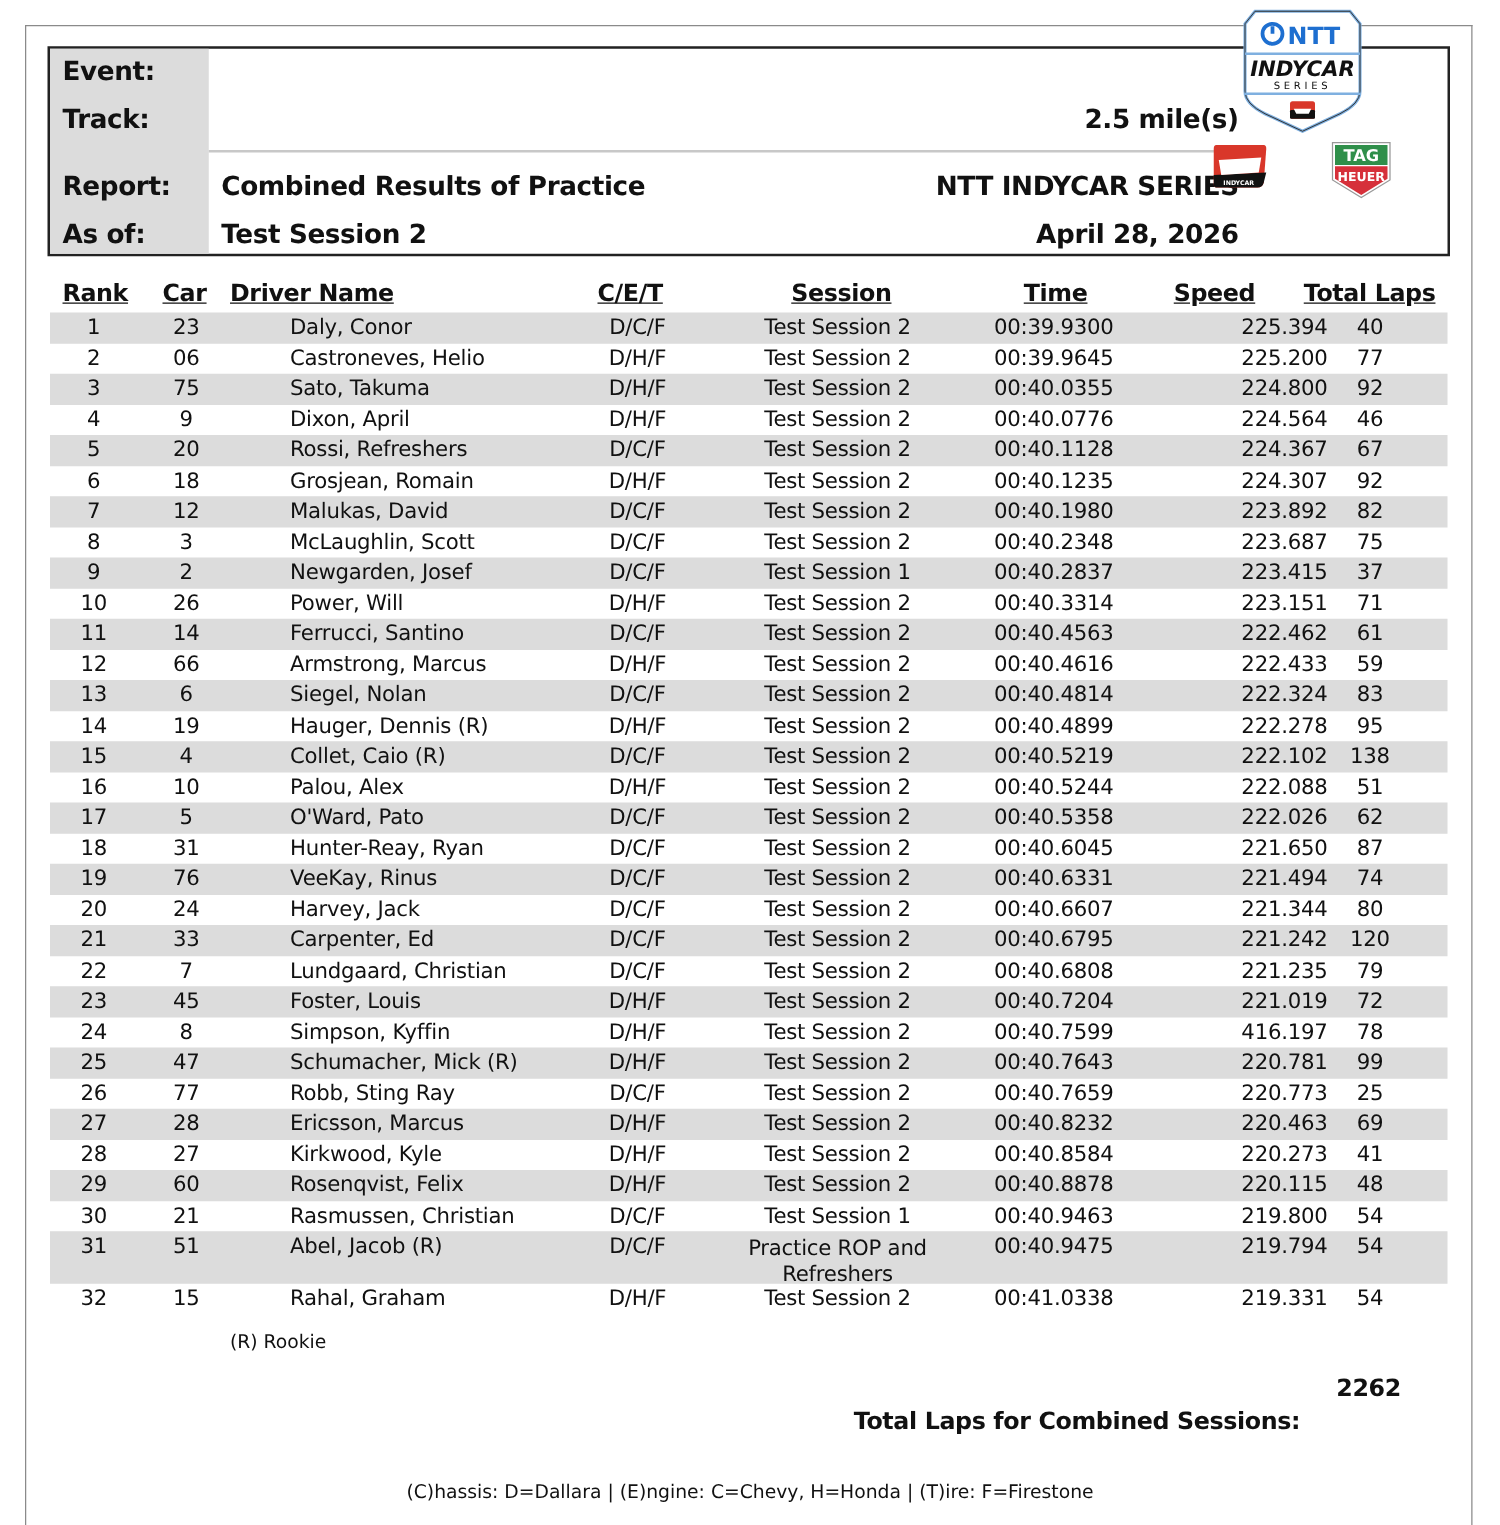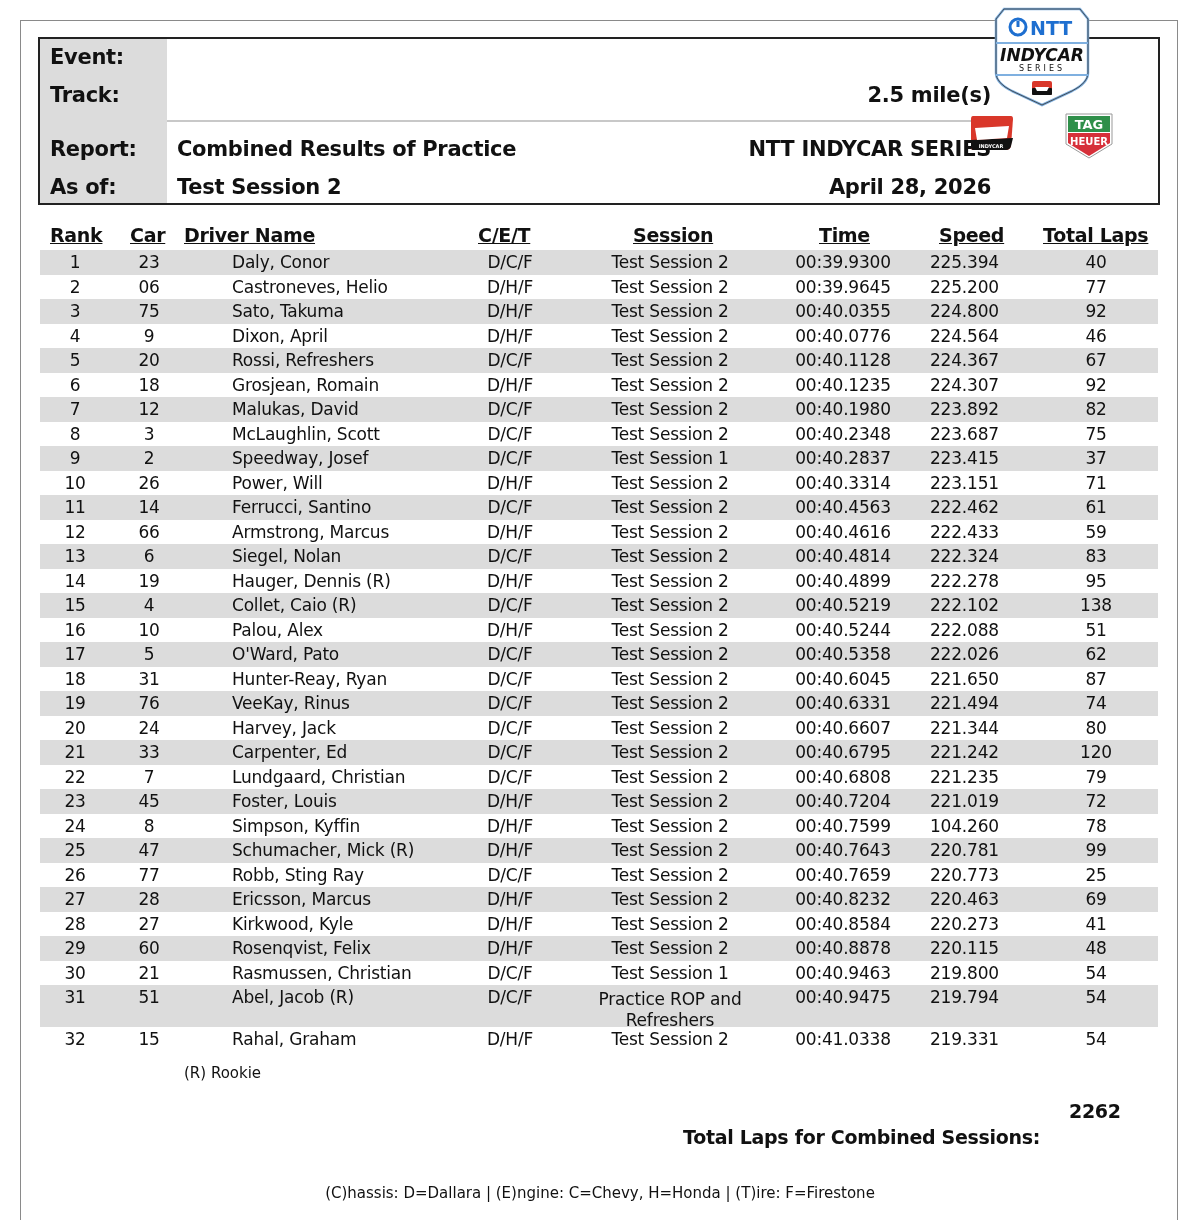--- a/index.html
+++ b/index.html
@@ -49,21 +49,21 @@
     .row { position: relative; height: 24.5px; font-size: 17px; line-height: 24.5px; }
     .row.shade { background: #dcdcdc; }
     .row.tall { height: 42px; }
     .cell { position: absolute; top: 0; white-space: nowrap; letter-spacing: -0.2px; }
     .c-rank { left: 0; width: 70px; text-align: center; }
     .c-car  { left: 87px; width: 44px; text-align: center; }
     .c-name { left: 144px; margin-left: 48px; }
     .c-cet  { left: 430px; width: 80px; text-align: center; }
     .c-sess { left: 540px; width: 180px; text-align: center; line-height: 21px; padding-top: 4px; }
     .c-time { left: 748px; width: 110px; text-align: center; }
-    .c-speed{ left: 890px; width: 90px; text-align: left; }
+    .c-speed{ left: 932px; width: 90px; text-align: right; }
     .c-laps { left: 1010px; width: 92px; text-align: center; }
 
     .rookie-note { position: absolute; left: 184px; top: 1064px; font-size: 15px; }
     .total {
       position: absolute; top: 1100px; font-weight: bold; font-size: 19px; letter-spacing: -0.3px;
     }
     .total.lbl { left: 683px; margin-top: 26px; }
     .total.num { left: 1069px; }
     .legend {
       position: absolute; left: 0; width: 1200px; top: 1184px; text-align: center; font-size: 15px;
@@ -208,21 +208,21 @@
         <div class="cell c-name">McLaughlin, Scott</div>
         <div class="cell c-cet">D/C/F</div>
         <div class="cell c-sess" style="line-height: 24.5px; padding-top: 0px;">Test Session 2</div>
         <div class="cell c-time">00:40.2348</div>
         <div class="cell c-speed">223.687</div>
         <div class="cell c-laps">75</div>
       </div>
       <div class="row shade">
         <div class="cell c-rank">9</div>
         <div class="cell c-car">2</div>
-        <div class="cell c-name">Speedway, Josef</div>
+        <div class="cell c-name">Newgarden, Josef</div>
         <div class="cell c-cet">D/C/F</div>
         <div class="cell c-sess" style="line-height: 24.5px; padding-top: 0px;">Test Session 1</div>
         <div class="cell c-time">00:40.2837</div>
         <div class="cell c-speed">223.415</div>
         <div class="cell c-laps">37</div>
       </div>
       <div class="row">
         <div class="cell c-rank">10</div>
         <div class="cell c-car">26</div>
         <div class="cell c-name">Power, Will</div>
@@ -362,21 +362,21 @@
         <div class="cell c-speed">221.019</div>
         <div class="cell c-laps">72</div>
       </div>
       <div class="row">
         <div class="cell c-rank">24</div>
         <div class="cell c-car">8</div>
         <div class="cell c-name">Simpson, Kyffin</div>
         <div class="cell c-cet">D/H/F</div>
         <div class="cell c-sess" style="line-height: 24.5px; padding-top: 0px;">Test Session 2</div>
         <div class="cell c-time">00:40.7599</div>
-        <div class="cell c-speed">104.260</div>
+        <div class="cell c-speed">416.197</div>
         <div class="cell c-laps">78</div>
       </div>
       <div class="row shade">
         <div class="cell c-rank">25</div>
         <div class="cell c-car">47</div>
         <div class="cell c-name">Schumacher, Mick (R)</div>
         <div class="cell c-cet">D/H/F</div>
         <div class="cell c-sess" style="line-height: 24.5px; padding-top: 0px;">Test Session 2</div>
         <div class="cell c-time">00:40.7643</div>
         <div class="cell c-speed">220.781</div>

